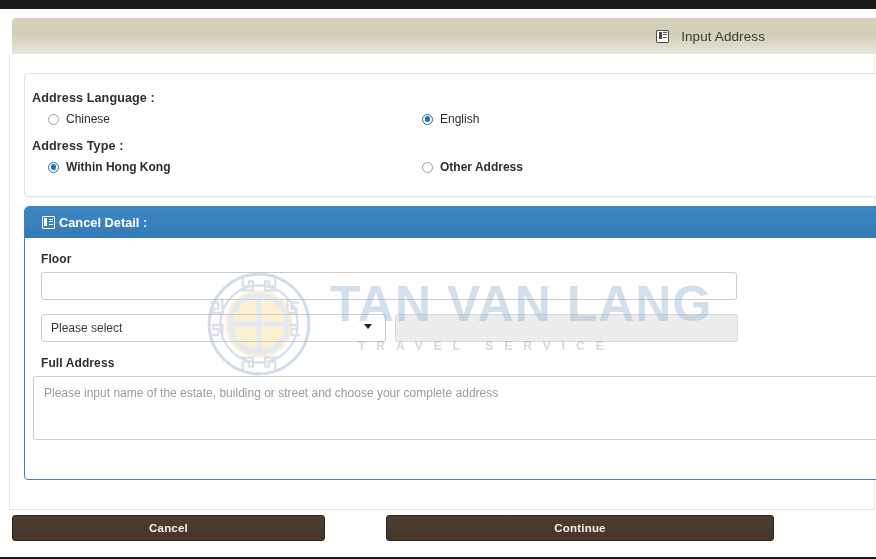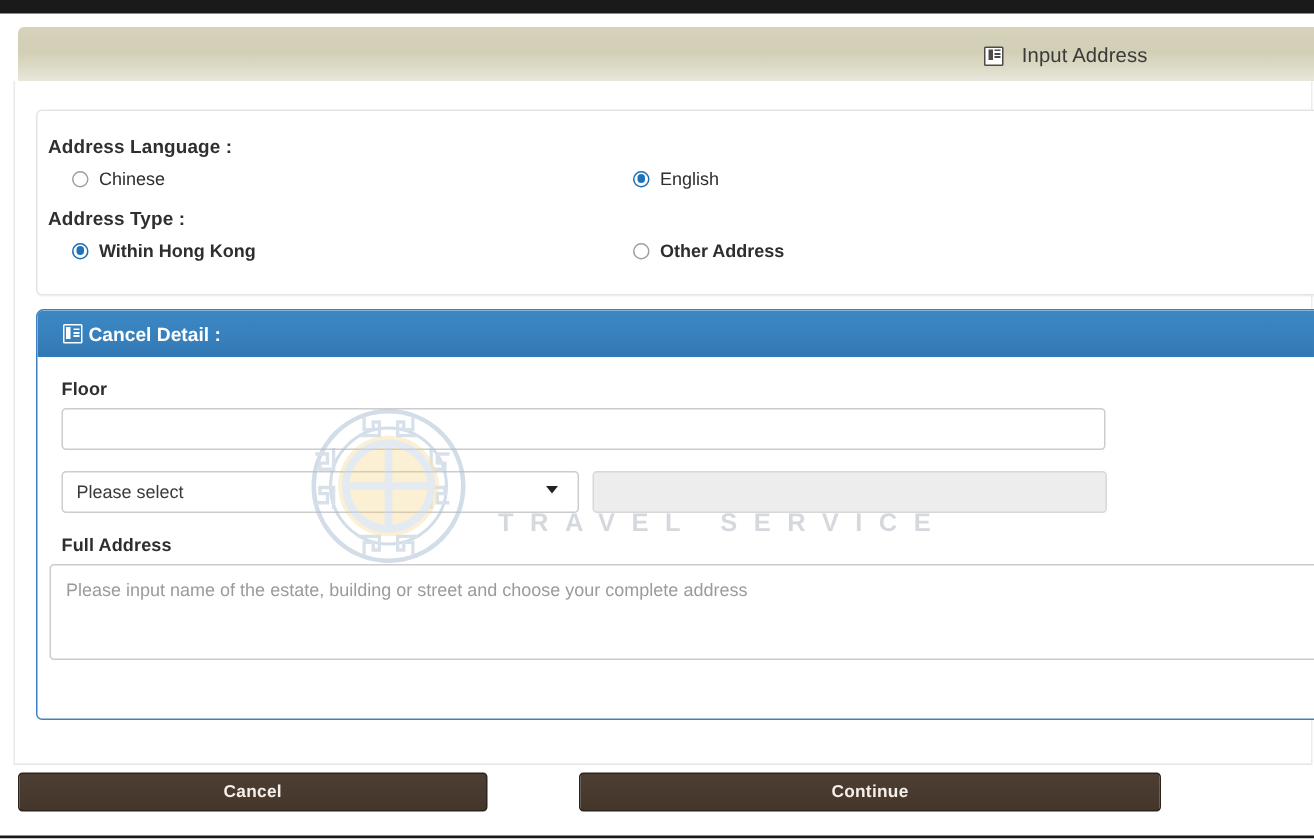--- a/index.html
+++ b/index.html
@@ -28,21 +28,21 @@
     width: 864px; height: 36px;
     background: linear-gradient(to bottom, #d6d2bb 0%, #d3cfb6 45%, #dbd8c4 70%, #e9e7dc 100%);
     border-radius: 4px 0 0 0;
     display: flex;
     align-items: center;
     justify-content: flex-end;
     padding-right: 111px;
   }
   .header-title-wrap {
     display: flex;
-    align-items: flex-end;
+    align-items: center;
     gap: 12px;
     margin-left: 44px;
   }
   .header-title {
     font-size: 13.5px;
     color: #3a3a38;
     letter-spacing: .1px;
   }
 
   
@@ -287,23 +287,23 @@
     left: 330px; top: 279px;
     font-family: "Liberation Sans", sans-serif;
     font-size: 50px;
     font-weight: bold;
     color: rgba(150,178,205,.42);
     letter-spacing: 1px;
     line-height: 1;
   }
   .wm-sub {
     position: absolute;
-    left: 332px; top: 340px;
-    font-family: "Liberation Sans", sans-serif;
-    font-size: 17px;
+    left: 358px; top: 340px;
+    font-family: "Liberation Sans", sans-serif;
+    font-size: 12px;
     font-weight: bold;
     color: rgba(150,160,170,.40);
     letter-spacing: 11px;
     line-height: 1;
   }
 </style>
 </head>
 <body>
 
 <div class="top-strip"></div>
@@ -400,14 +400,15 @@
         <path d="M76 96 v-8 h-6 v5 h-4 v-9 h14"></path>
       </g>
       <circle cx="60" cy="51" r="33" fill="#f0c462" opacity="0.55"></circle>
       <g stroke="#cbd7e4" stroke-width="5" fill="none">
         <circle cx="60" cy="51" r="28"></circle>
         <path d="M60 23 V79"></path>
         <path d="M32 51 H88"></path>
       </g>
     </g>
   </svg>
+  <div class="wm-text">TAN VAN LANG</div>
   <div class="wm-sub">TRAVEL SERVICE</div>
 </div>
 
 </body></html>

